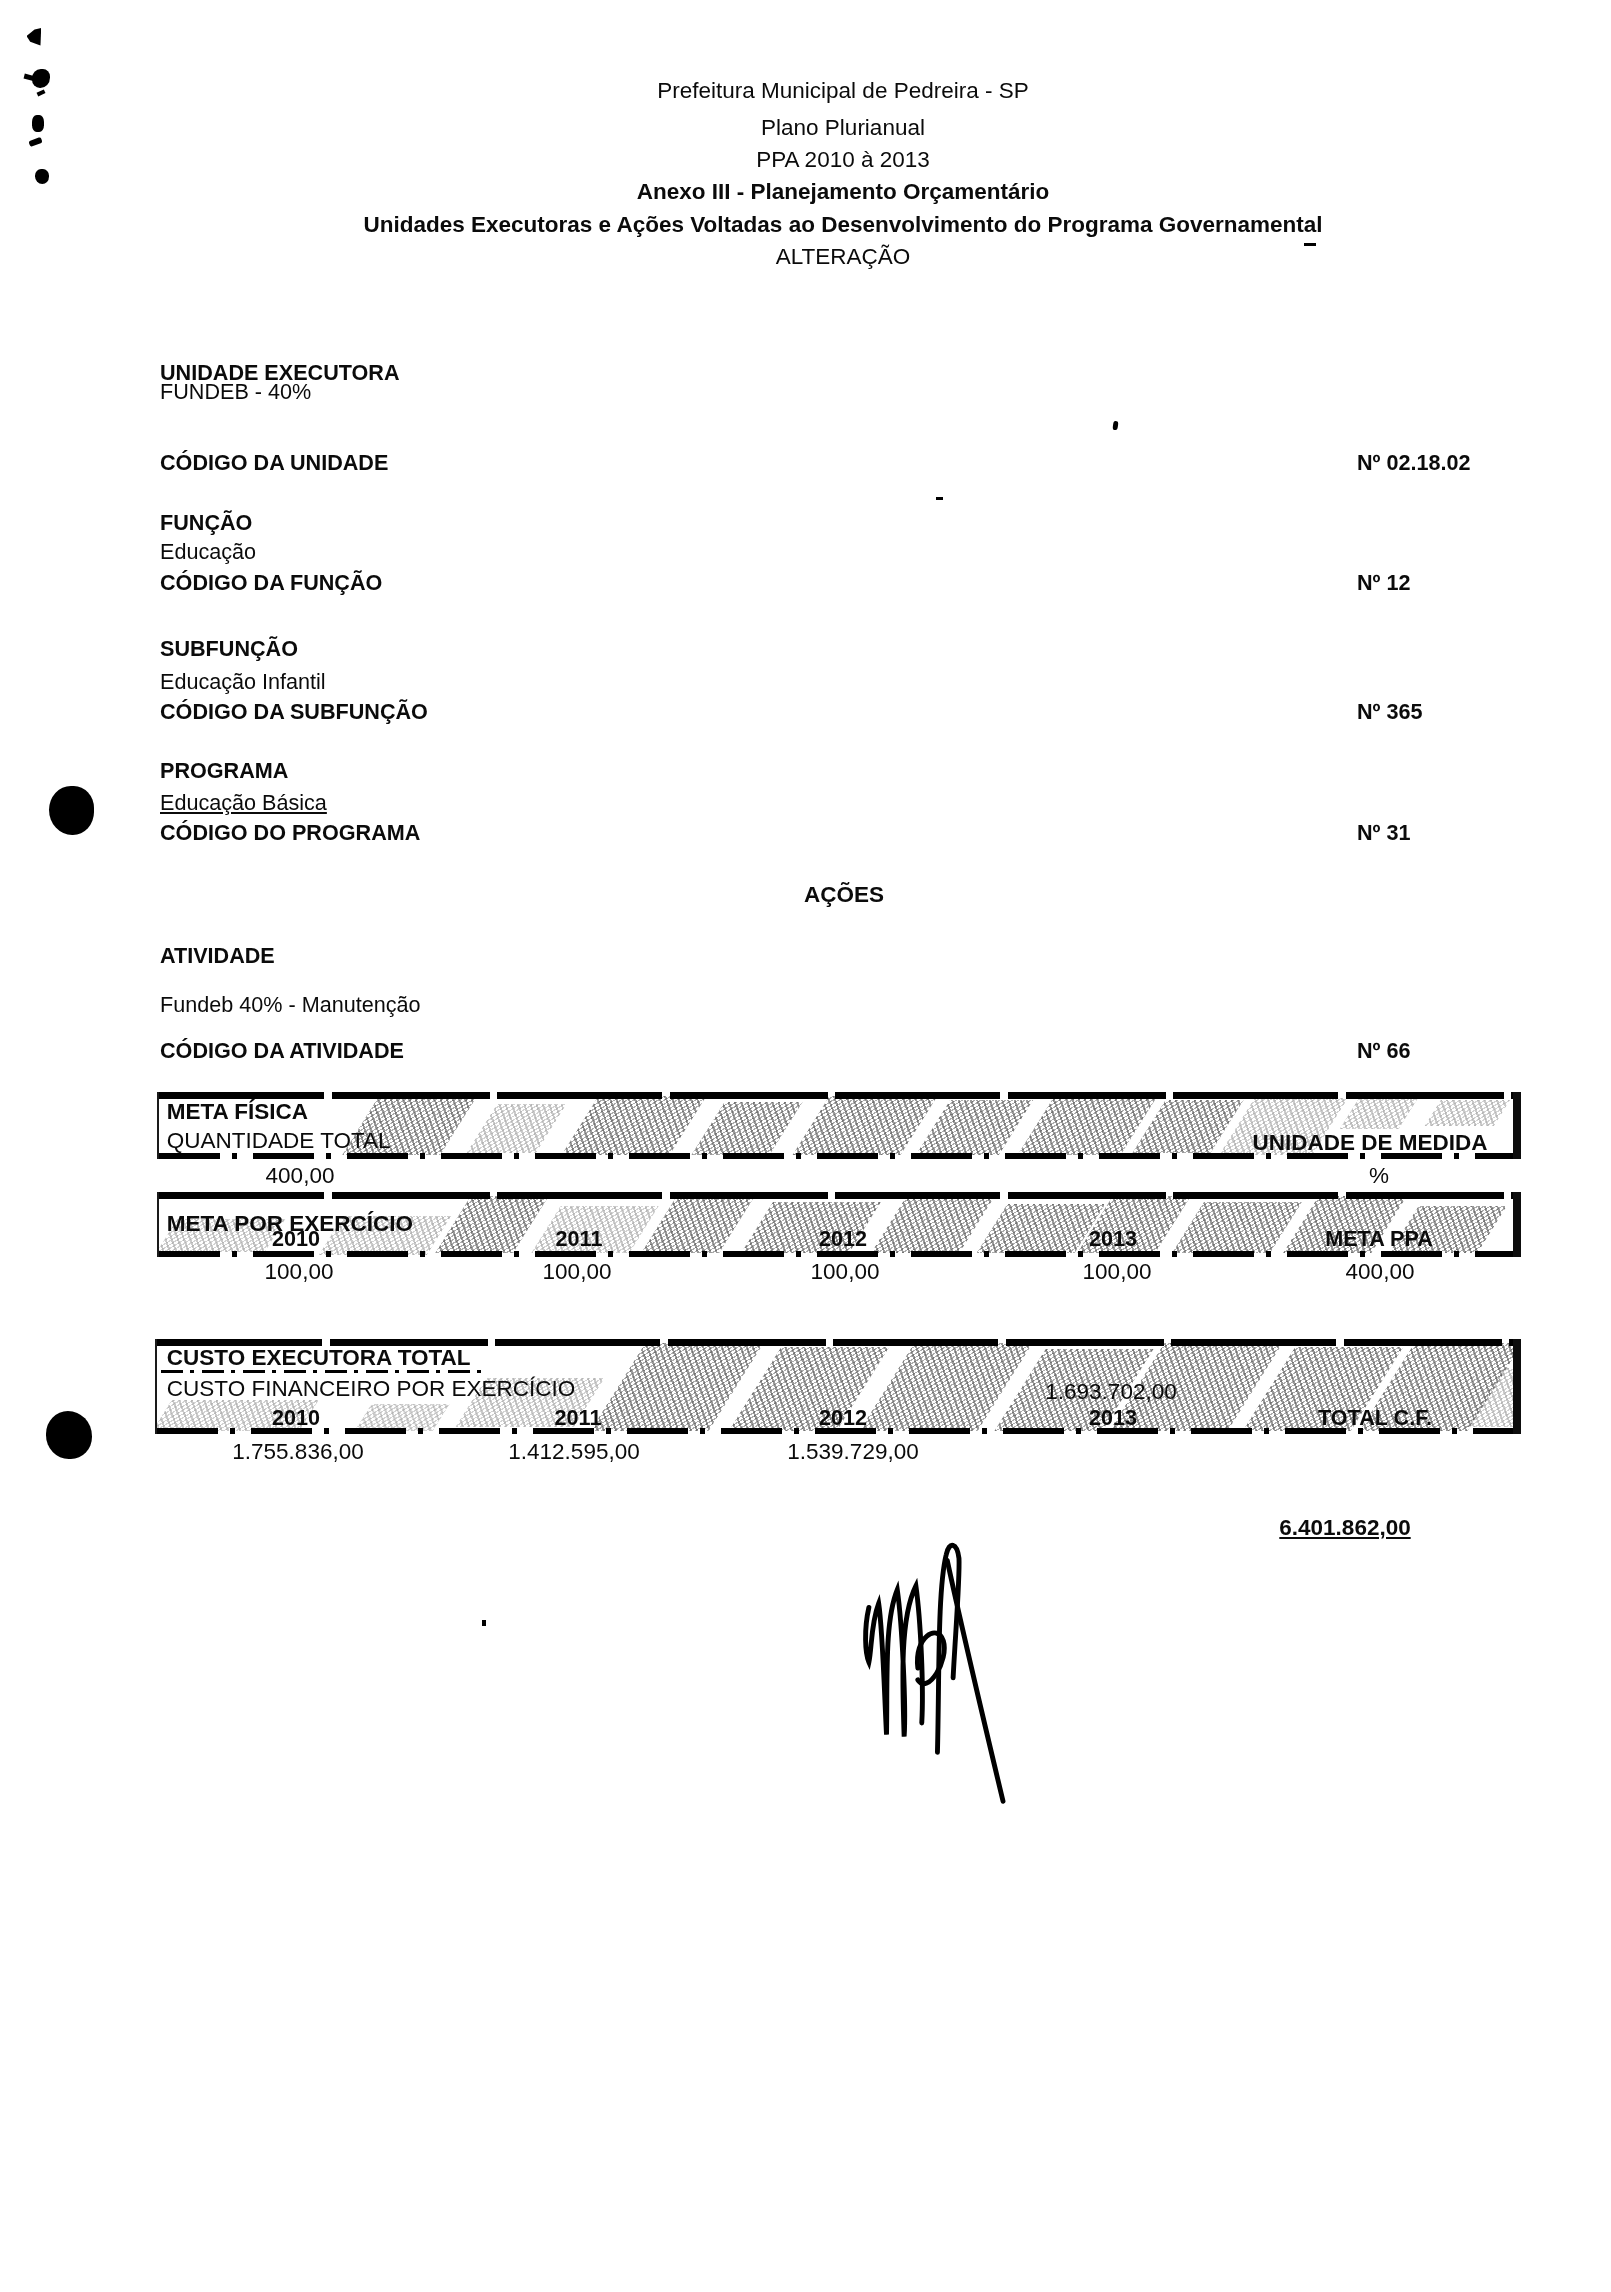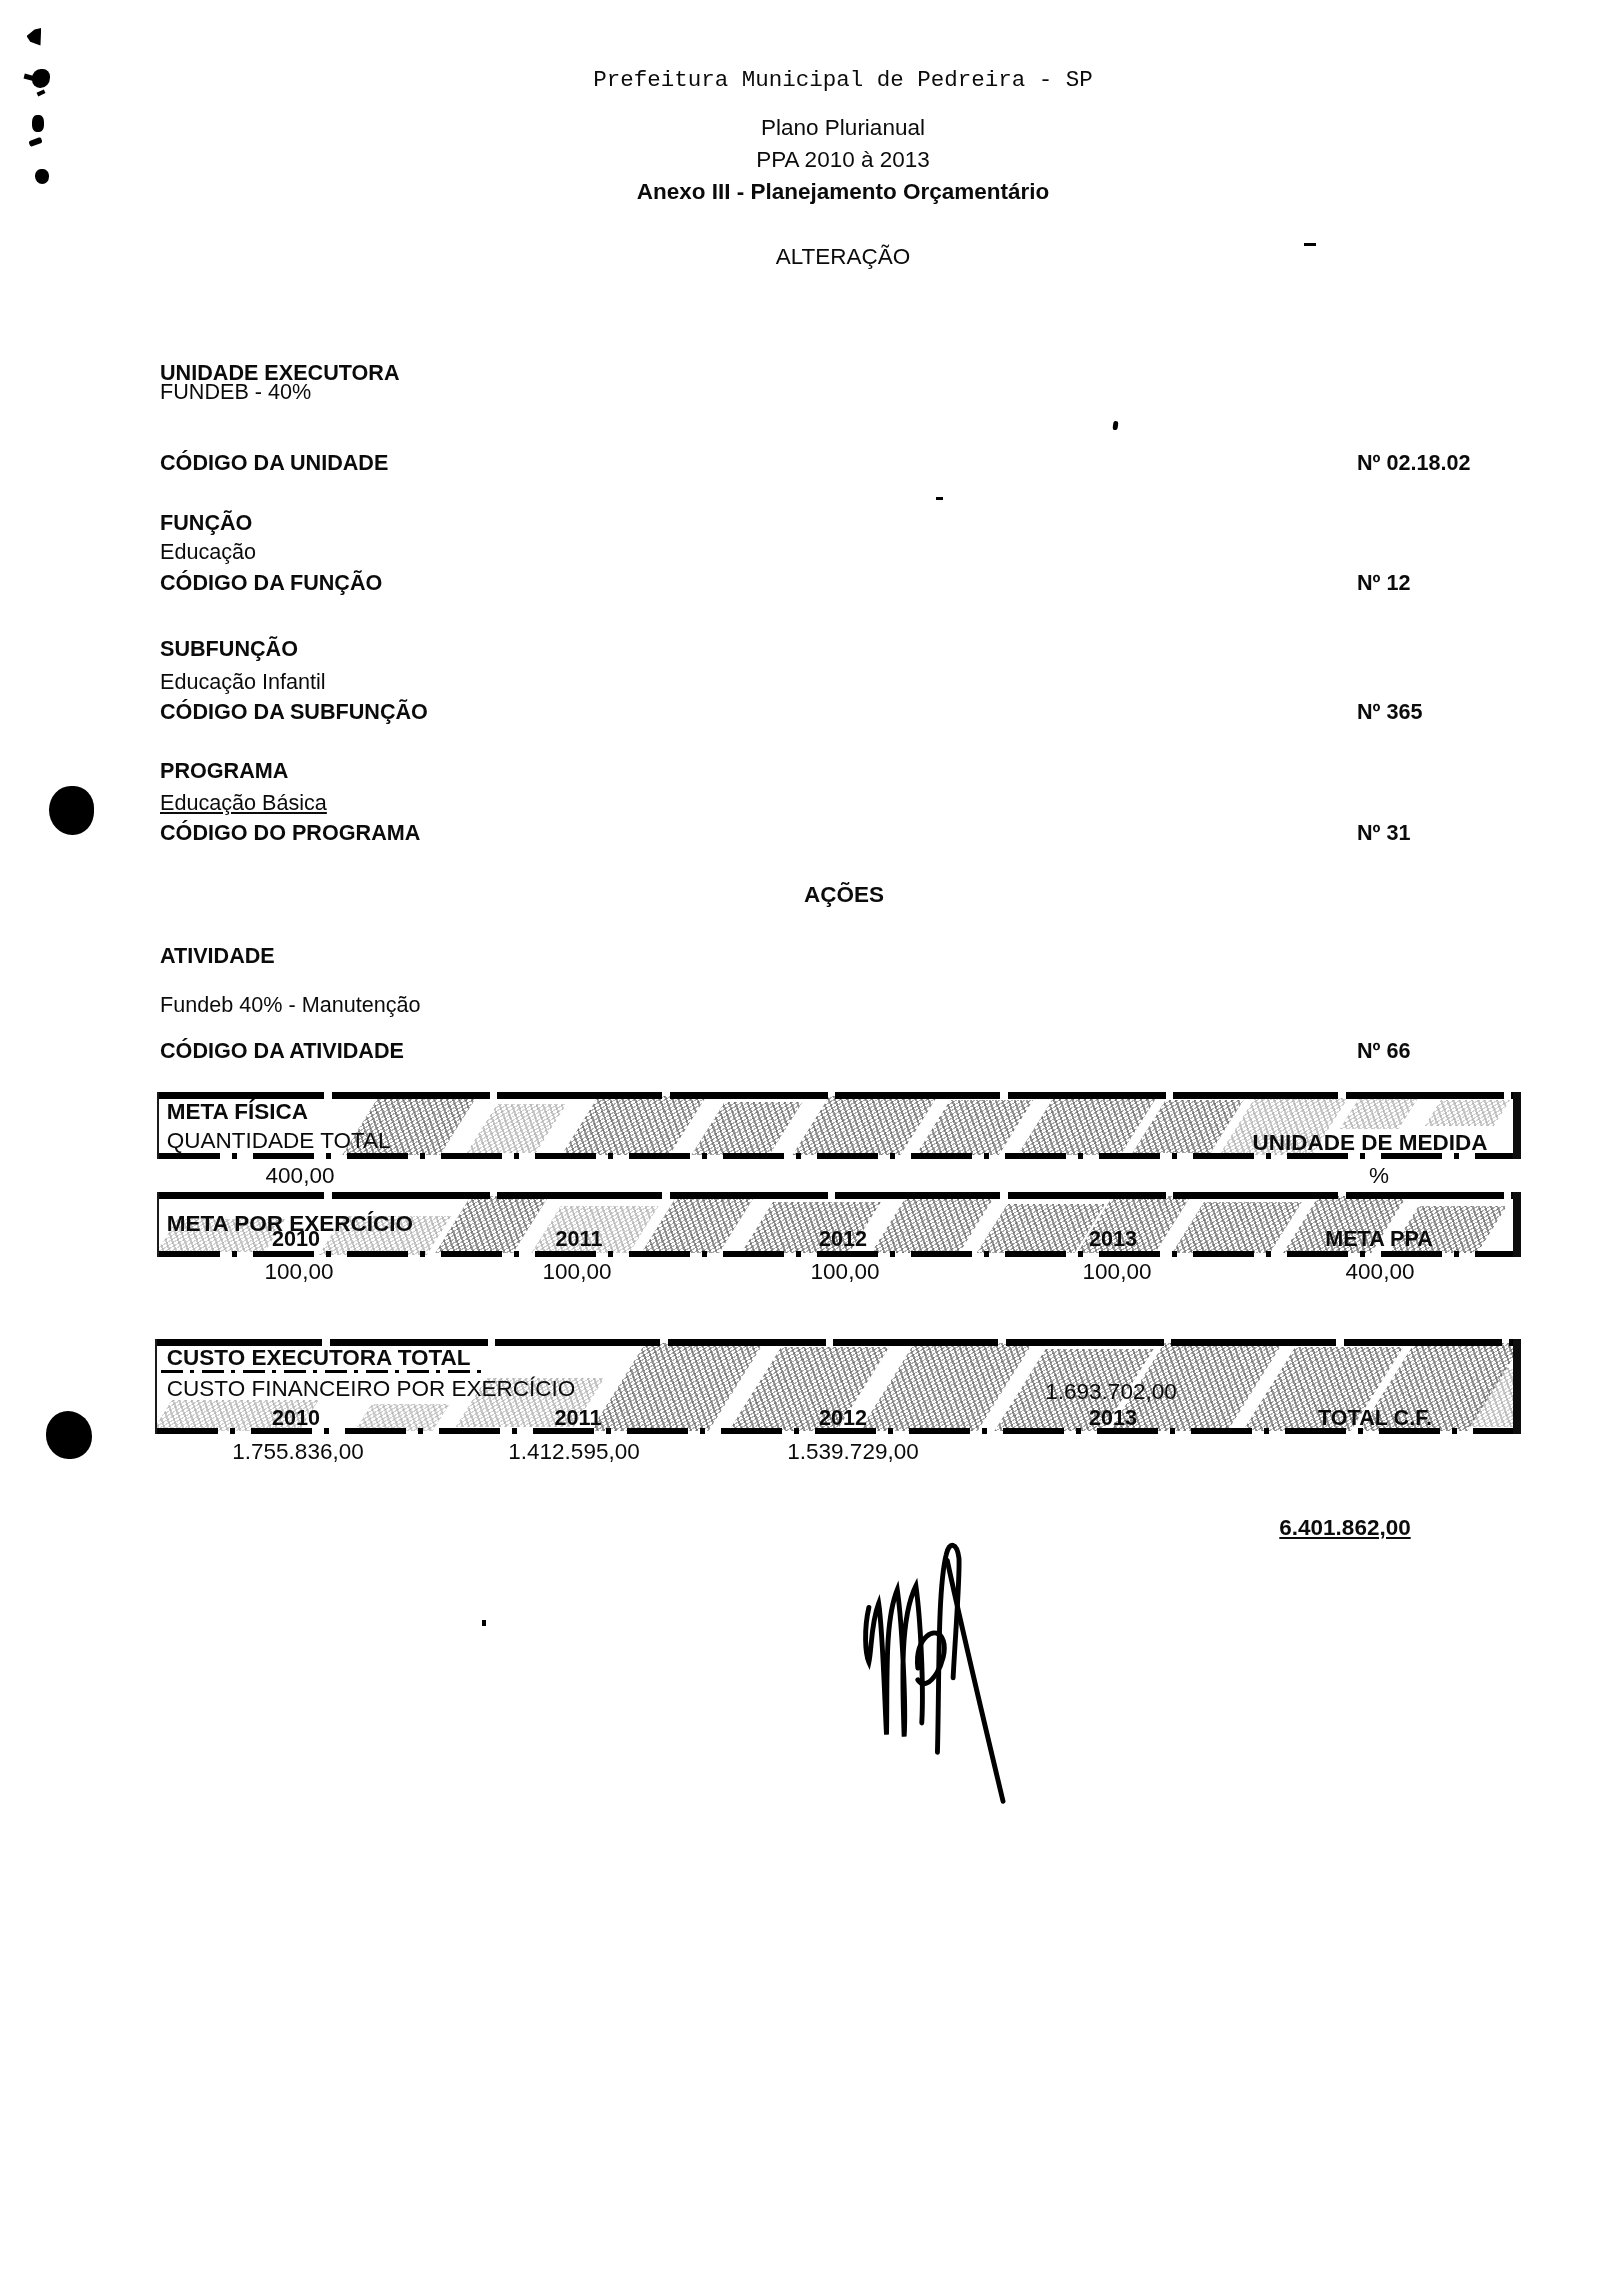--- a/index.html
+++ b/index.html
@@ -65,24 +65,25 @@
   <div class="blob" style="left:32px;top:69px;width:17.6px;height:18.6px;border-radius:50% 40% 55% 45%;"></div>
   <div class="blob" style="left:23.5px;top:75px;width:11.8px;height:4.9px;transform:rotate(15deg);"></div>
   <div class="blob" style="left:37px;top:91px;width:7.8px;height:3.9px;transform:rotate(-25deg);"></div>
   <div class="blob" style="left:32px;top:115px;width:11.8px;height:16.7px;border-radius:40%;"></div>
   <div class="blob" style="left:29px;top:139px;width:12.7px;height:5.9px;transform:rotate(-20deg);border-radius:2px;"></div>
   <div class="blob" style="left:35px;top:169px;width:13.7px;height:14.7px;border-radius:50% 50% 55% 60%;"></div>
 
   <div class="punch" style="left:49px;top:786px;width:45px;height:49px;border-radius:52% 48% 50% 55%;"></div>
   <div class="punch" style="left:46px;top:1411px;width:46px;height:48px;border-radius:50% 55% 48% 52%;"></div>
 
-  <div class="abs fs23 ctr" style="left:843px;top:68px;font-family:Liberation Mono, monospace;">Prefeitura Municipal de Pedreira - SP</div>
+  <div class="abs fs23 ctr" style="left:843px;top:79px;">Prefeitura Municipal de Pedreira - SP</div>
   <div class="abs fs23 ctr" style="left:843px;top:116px;">Plano Plurianual</div>
   <div class="abs fs23 ctr" style="left:843px;top:148px;">PPA 2010 à 2013</div>
   <div class="abs fs23 ctr b" style="left:843px;top:180px;">Anexo III - Planejamento Orçamentário</div>
+  <div class="abs fs23 ctr b" style="left:843px;top:213px;">Unidades Executoras e Ações Voltadas ao Desenvolvimento do Programa Governamental</div>
   <div class="abs fs23 ctr" style="left:843px;top:245px;">ALTERAÇÃO</div>
   <div class="blob" style="left:1304px;top:243px;width:11.8px;height:2.9px;"></div>
 
   <div class="abs fs22 b" style="left:160px;top:361px;text-align:center;">UNIDADE EXECUTORA</div>
   <div class="abs fs22" style="left:160px;top:380px;">FUNDEB - 40%</div>
 
   <div class="blob" style="left:1113px;top:421px;width:4.9px;height:8.8px;border-radius:40%;transform:rotate(8deg);"></div>
 
   <div class="abs fs22 b" style="left:160px;top:451px;">CÓDIGO DA UNIDADE</div>
   <div class="abs fs22 b" style="left:1357px;top:451px;">Nº 02.18.02</div>

